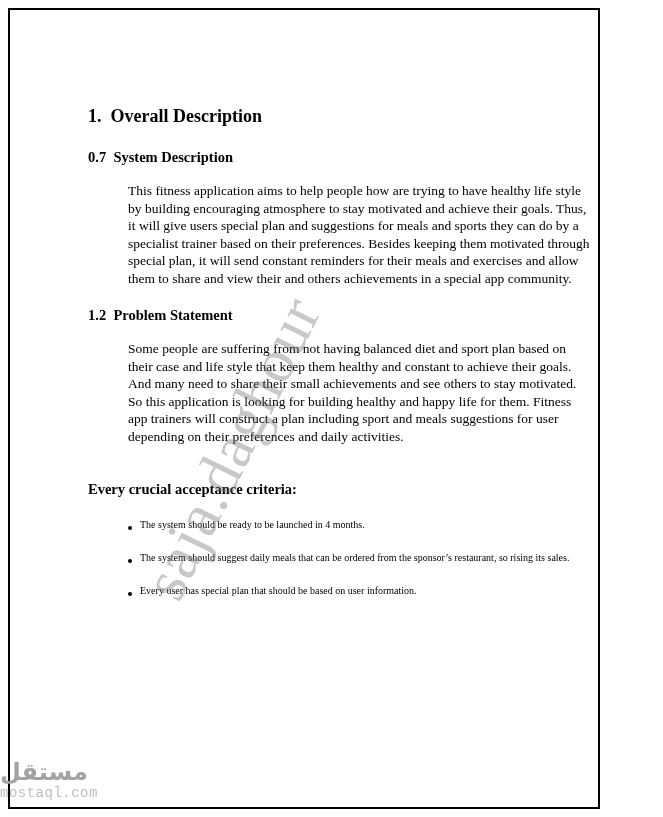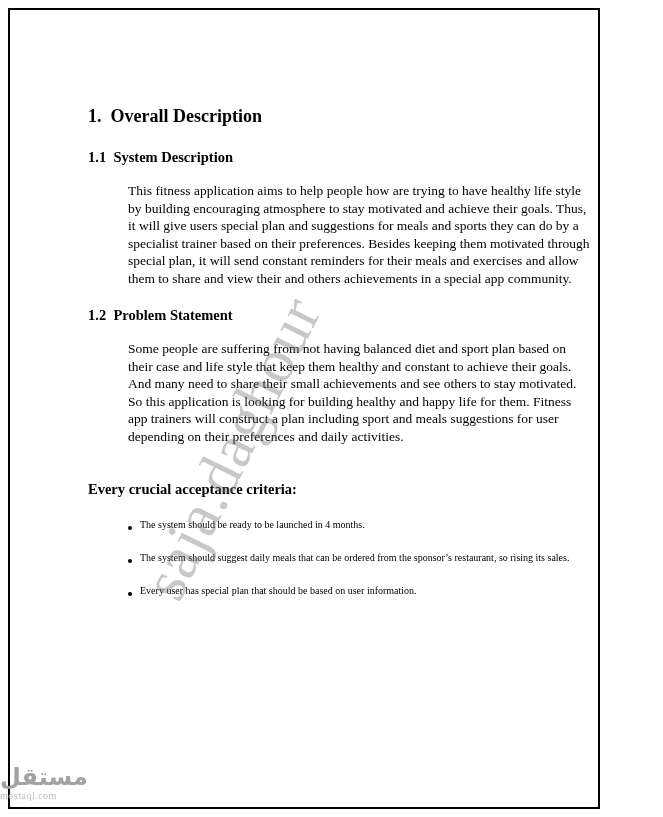--- a/index.html
+++ b/index.html
@@ -92,37 +92,37 @@
     z-index: 2;
   }
   .footer .logo-ar {
     font-size: 24px;
     font-weight: bold;
     color: #a3a3a3;
     line-height: 1.05;
     font-family: "DejaVu Sans", sans-serif;
   }
   .footer .logo-en {
-    font-size: 10px;
+    font-size: 14px;
     color: #bdbdbd;
     letter-spacing: 0.5px;
-    font-family: Liberation Serif, serif;
+    font-family: Liberation Mono, monospace;
   }
 </style>
 </head>
 <body>
 
 <div class="page">
   <div class="frame"></div>
 
   <div class="content">
     <h1 class="doc-h1">1.  Overall Description</h1>
 
     <section>
-      <h2 class="doc-h2">1.1  System Description</h2>
+      <h2 class="doc-h2">0.7  System Description</h2>
       <p class="body-text">This fitness application aims to help people how are trying to have healthy life style by building encouraging atmosphere to stay motivated and achieve their goals. Thus, it will give users special plan and suggestions for meals and sports they can do by a specialist trainer based on their preferences. Besides keeping them motivated through special plan, it will send constant reminders for their meals and exercises and allow them to share and view their and others achievements in a special app community.</p>
     </section>
 
     <section>
       <h2 class="doc-h2">1.2  Problem Statement</h2>
       <p class="body-text last">Some people are suffering from not having balanced diet and sport plan based on their case and life style that keep them healthy and constant to achieve their goals. And many need to share their small achievements and see others to stay motivated. So this application is looking for building healthy and happy life for them. Fitness app trainers will construct a plan including sport and meals suggestions for user depending on their preferences and daily activities.</p>
     </section>
 
     <h3 class="criteria-heading">Every crucial acceptance criteria:</h3>
 

